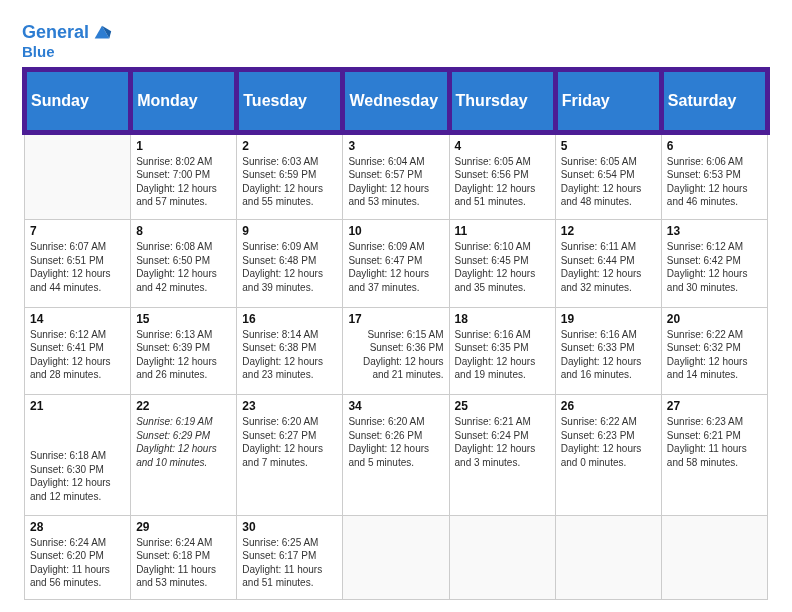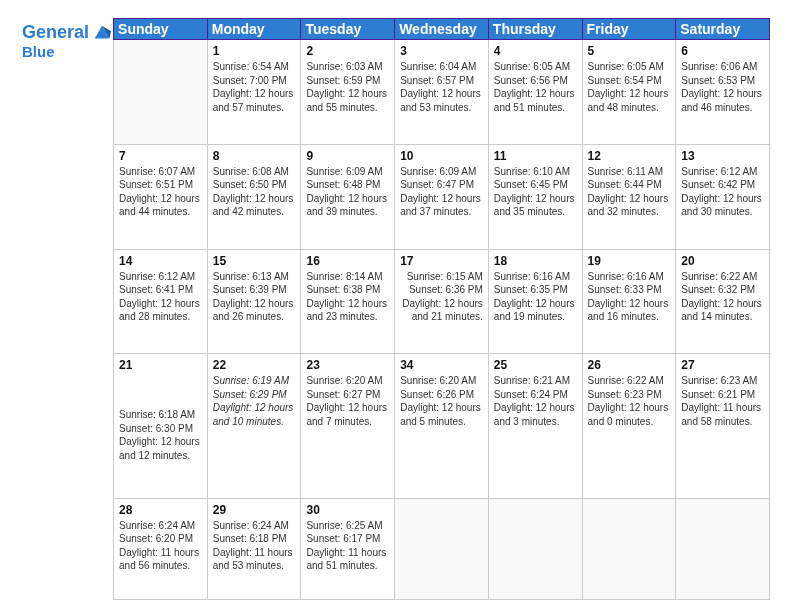--- a/index.html
+++ b/index.html
@@ -8,21 +8,21 @@
       height: 612px;
       font-family: Arial, sans-serif;
       background: #fff;
       overflow: hidden;
     }
     .page {
       width: 792px;
       height: 612px;
       padding: 18px 22px 12px 22px;
       display: flex;
-      flex-direction: row;
+      flex-direction: column;
     }
     .header {
       display: flex;
       align-items: flex-start;
       justify-content: space-between;
       margin-bottom: 6px;
     }
     .logo {
       display: flex;
       align-items: center;
@@ -59,25 +59,25 @@
     .calendar {
       flex: 1;
       border-collapse: collapse;
       width: 100%;
       table-layout: fixed;
       font-size: 10.5px;
     }
     .calendar th {
       background: #2d7dd2;
       color: #fff;
-      padding: 2px 4px;
+      padding: 20px 4px;
       text-align: left;
-      font-size: 14px;
+      font-size: 16px;
       font-weight: 600;
-      border: 1px solid #4c1d95;
+      border: 5px solid #4c1d95;
     }
     .calendar td {
       border: 1px solid #ccc;
       vertical-align: top;
       padding: 4px 5px;
       height: 82px;
     }
     .day-num {
       font-weight: bold;
       font-size: 12px;
@@ -131,21 +131,21 @@
           <th>Thursday</th>
           <th>Friday</th>
           <th>Saturday</th>
         </tr>
     </thead>
     <tbody id="calendar-body">
     <tr>
           <td class="empty-cell"></td>
           <td>
             <div class="day-num">1</div>
-            <div class="day-info" style="white-space: pre-line;">Sunrise: 6:54 AM
+            <div class="day-info" style="white-space: pre-line;">Sunrise: 8:02 AM
 Sunset: 7:00 PM
 Daylight: 12 hours
 and 57 minutes.</div>
           </td>
           <td>
             <div class="day-num">2</div>
             <div class="day-info" style="white-space: pre-line;">Sunrise: 6:03 AM
 Sunset: 6:59 PM
 Daylight: 12 hours
 and 55 minutes.</div>

